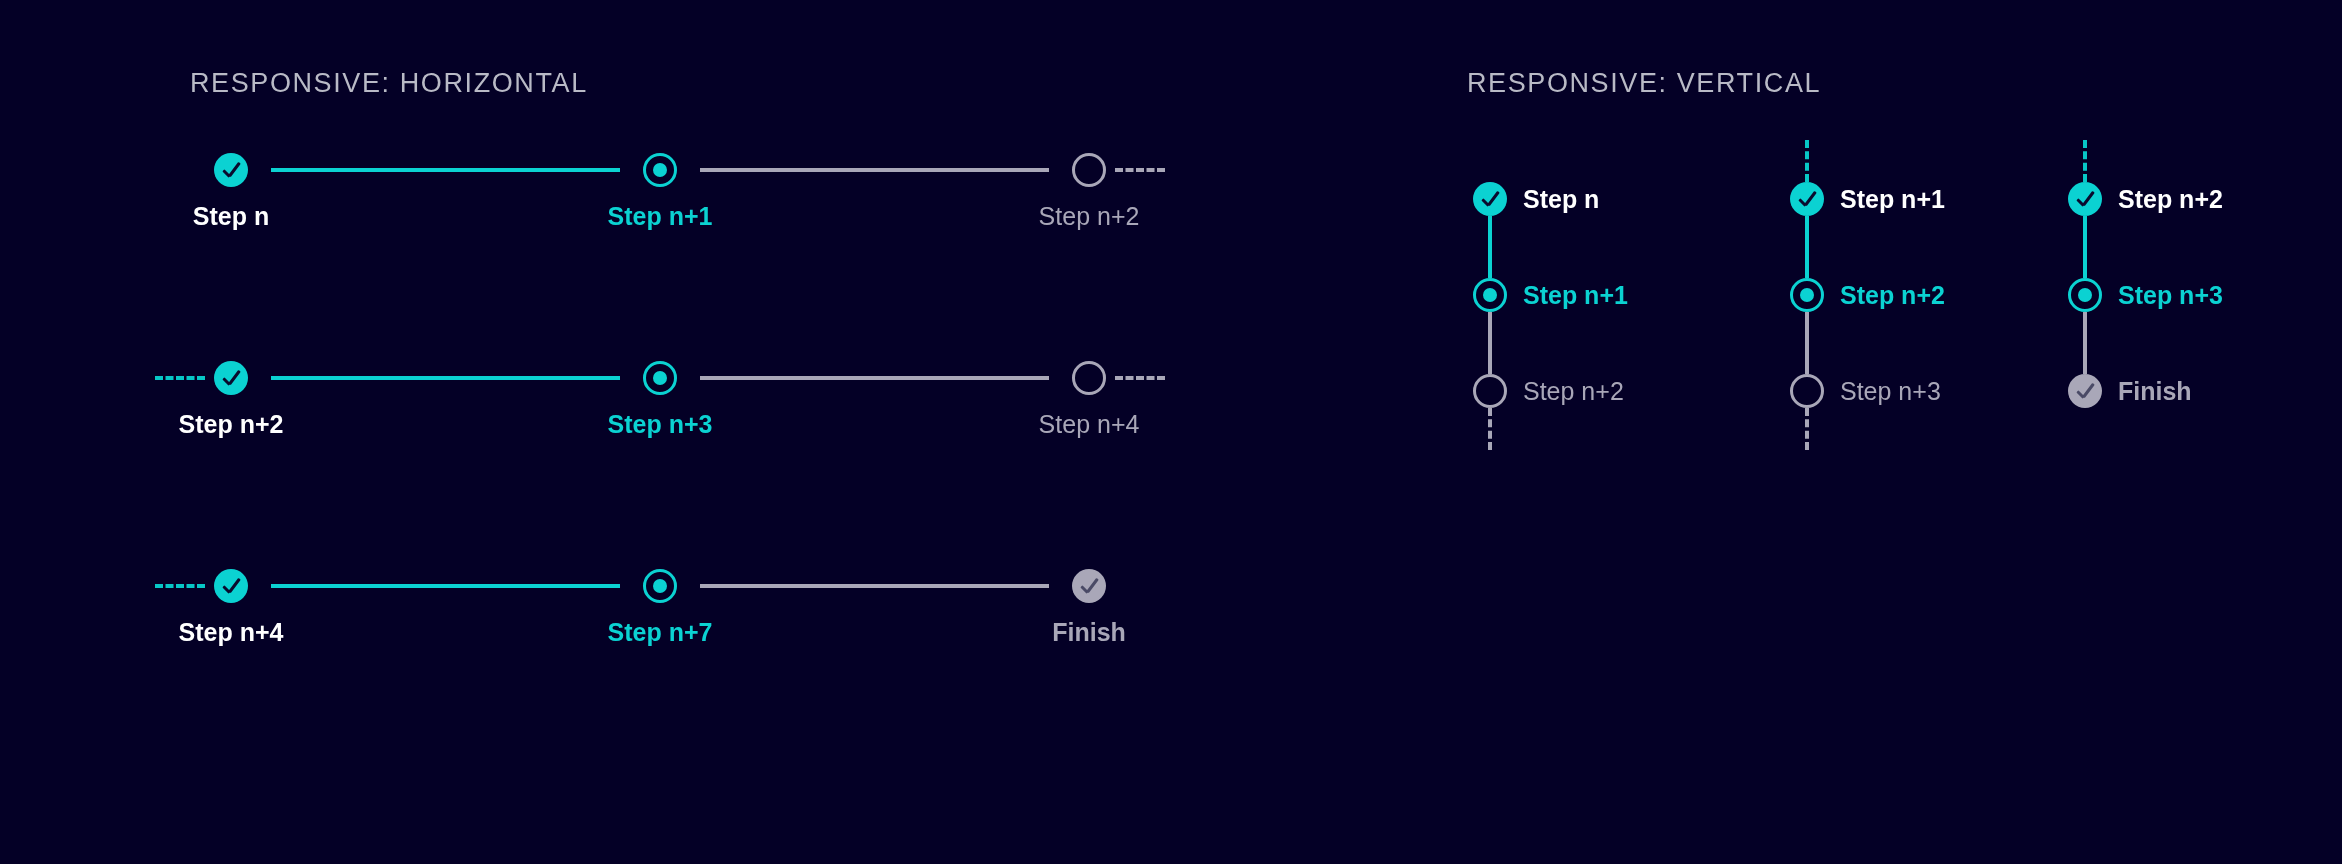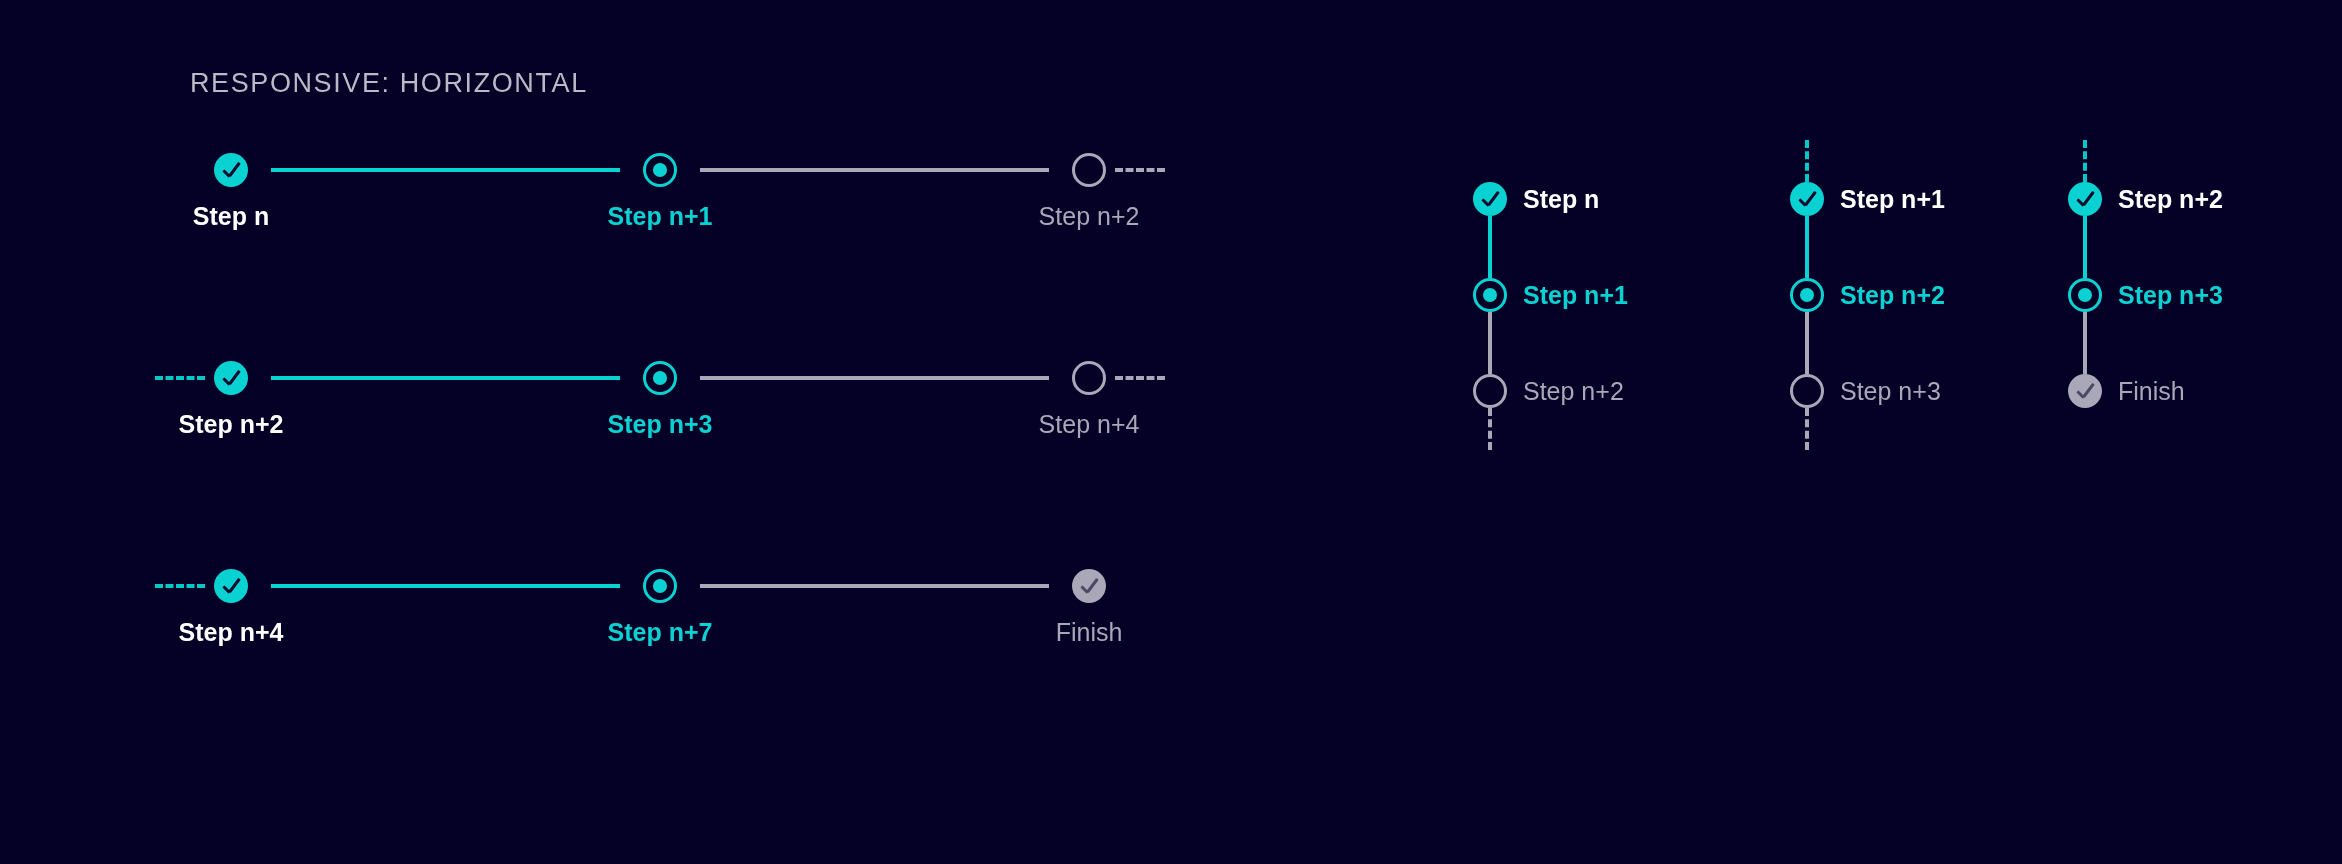--- a/index.html
+++ b/index.html
@@ -162,21 +162,21 @@
   .h-label {
     position: absolute;
     top: 0;
     transform: translateX(-50%);
     font-size: 25px;
     white-space: nowrap;
   }
   .lbl-completed { color: #ffffff; font-weight: 700; }
   .lbl-active    { color: #0bd2d2; font-weight: 700; }
   .lbl-inactive  { color: #a9a7b8; font-weight: 400; }
-  .lbl-finish    { color: #a9a7b8; font-weight: 400; }
+  .lbl-finish    { color: #a9a7b8; font-weight: 700; }
 
   
   .v-section { position: absolute; left: 0; top: 0; }
 
   .v-col {
     position: absolute;
     top: 140px;
     width: 340px;
   }
   .v-col-0 { left: 1473px; }
@@ -282,20 +282,21 @@
           <div class="dash-stub blank"></div>
         </div>
         <div class="h-labels">
           <div class="h-label lbl-completed" style="left: 76px;">Step n+4</div>
           <div class="h-label lbl-active" style="left: 505px;">Step n+7</div>
           <div class="h-label lbl-finish" style="left: 934px;">Finish</div>
         </div>
       </div>
     </div>
 
+  <div class="section-title" id="sec-v-title">RESPONSIVE: VERTICAL</div>
 
   <div class="v-section" id="vertical-section">
       <div class="v-col v-col-0">
         <div class="v-stub none"></div>
         <div class="v-step">
           <div class="node completed"></div>
           <div class="v-step-label lbl-completed">Step n</div>
         </div>
         <div class="v-conn done"></div>
         <div class="v-step">

